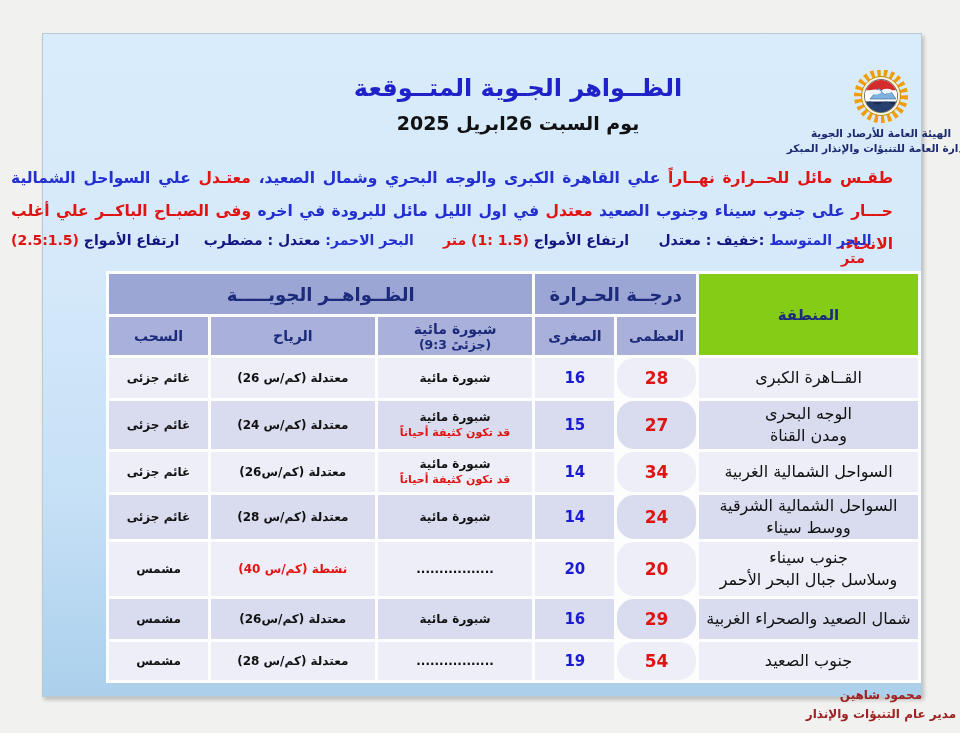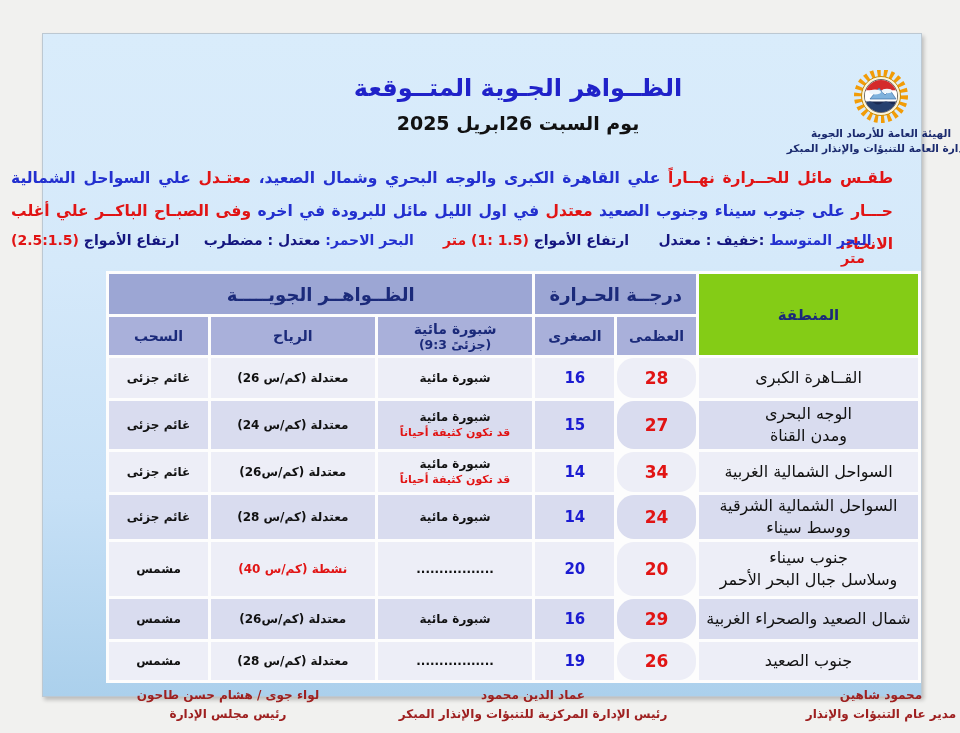--- a/index.html
+++ b/index.html
@@ -204,38 +204,30 @@
             <td class="mist-cell">
               <div>شبورة مائية</div>
             </td>
             <td class="wind-cell">معتدلة ‪(26كم/س)‬</td>
             <td class="clouds-cell">مشمس</td>
           </tr>
           <tr class="odd" style="height: 38px;">
             <td class="region-cell">
               <div>جنوب الصعيد</div>
             </td>
-            <td class="max-cell">26</td>
+            <td class="max-cell">54</td>
             <td class="min-cell">19</td>
             <td class="mist-cell">
               <div>.................</div>
             </td>
             <td class="wind-cell">معتدلة ‪(28 كم/س)‬</td>
             <td class="clouds-cell">مشمس</td>
           </tr>
         </tbody>
     </table>
   </div>
 
   <div class="sig sig-right">
     <div>محمود شاهين</div>
     <div>مدير عام التنبؤات والإنذار</div>
   </div>
-  <div class="sig sig-center">
-    <div>عماد الدين محمود</div>
-    <div>رئيس الإدارة المركزية للتنبؤات والإنذار المبكر</div>
-  </div>
-  <div class="sig sig-left">
-    <div>لواء جوى / هشام حسن طاحون</div>
-    <div>رئيس مجلس الإدارة</div>
-  </div>
 
 </div>
 
 </body></html>

